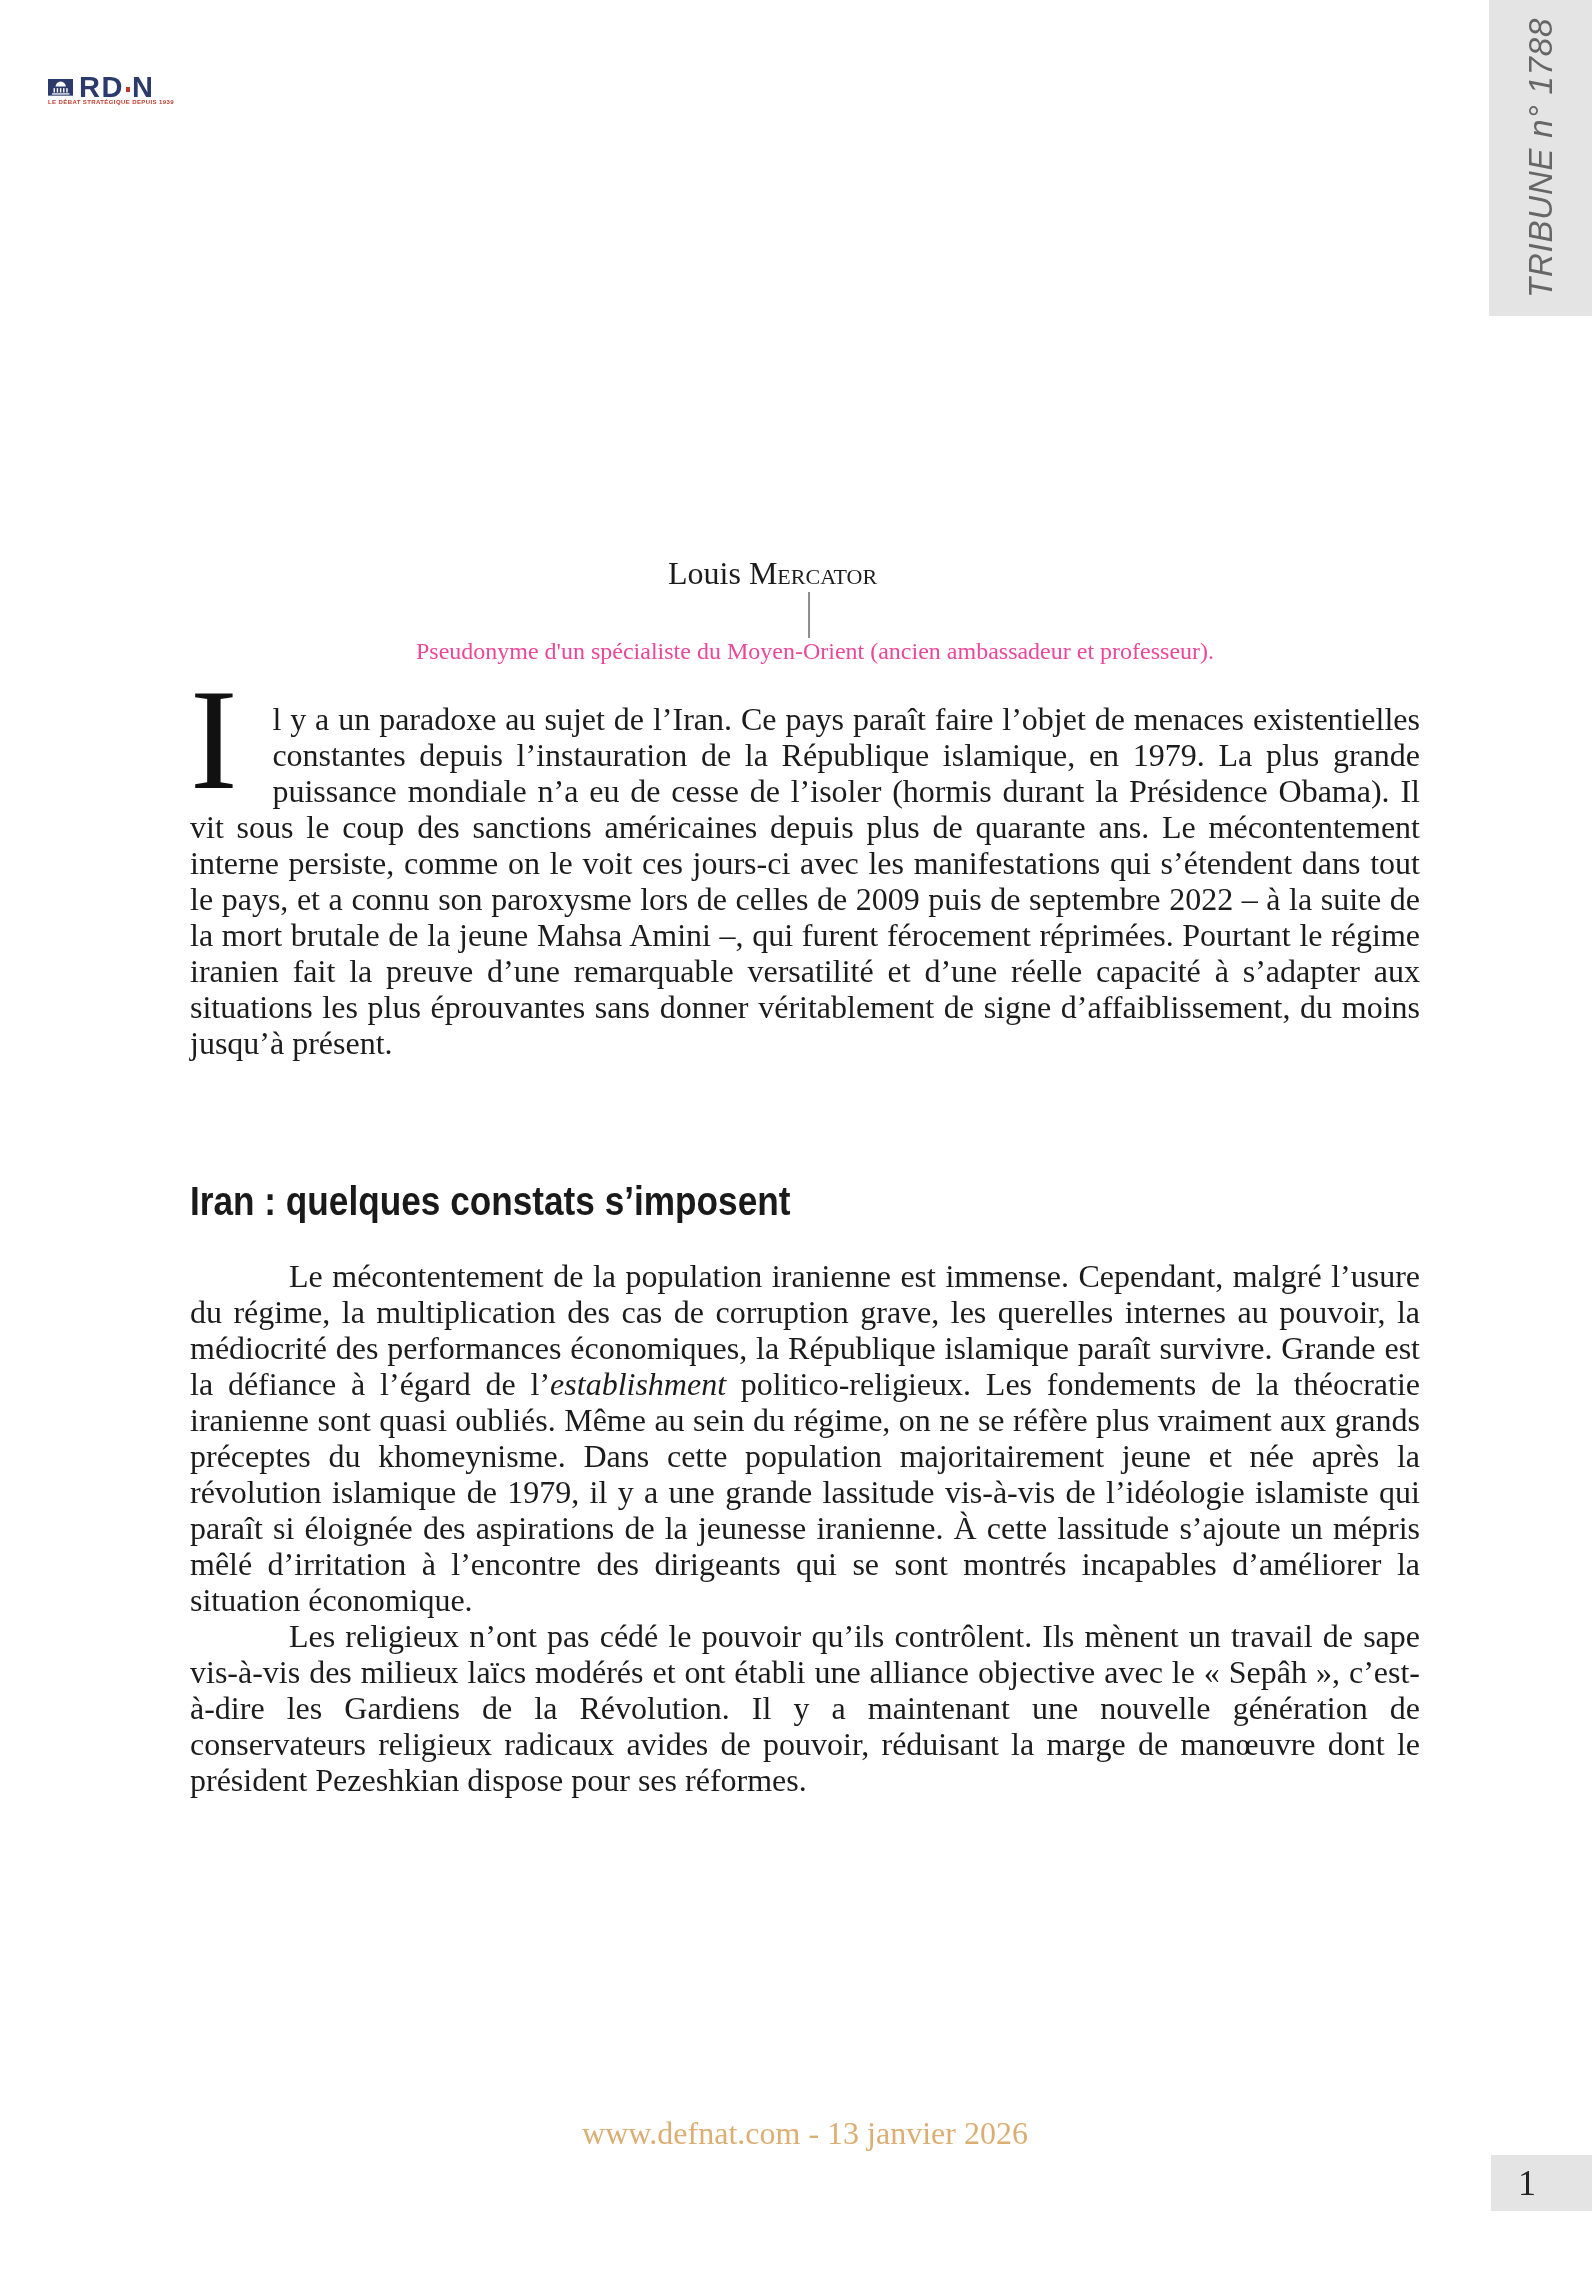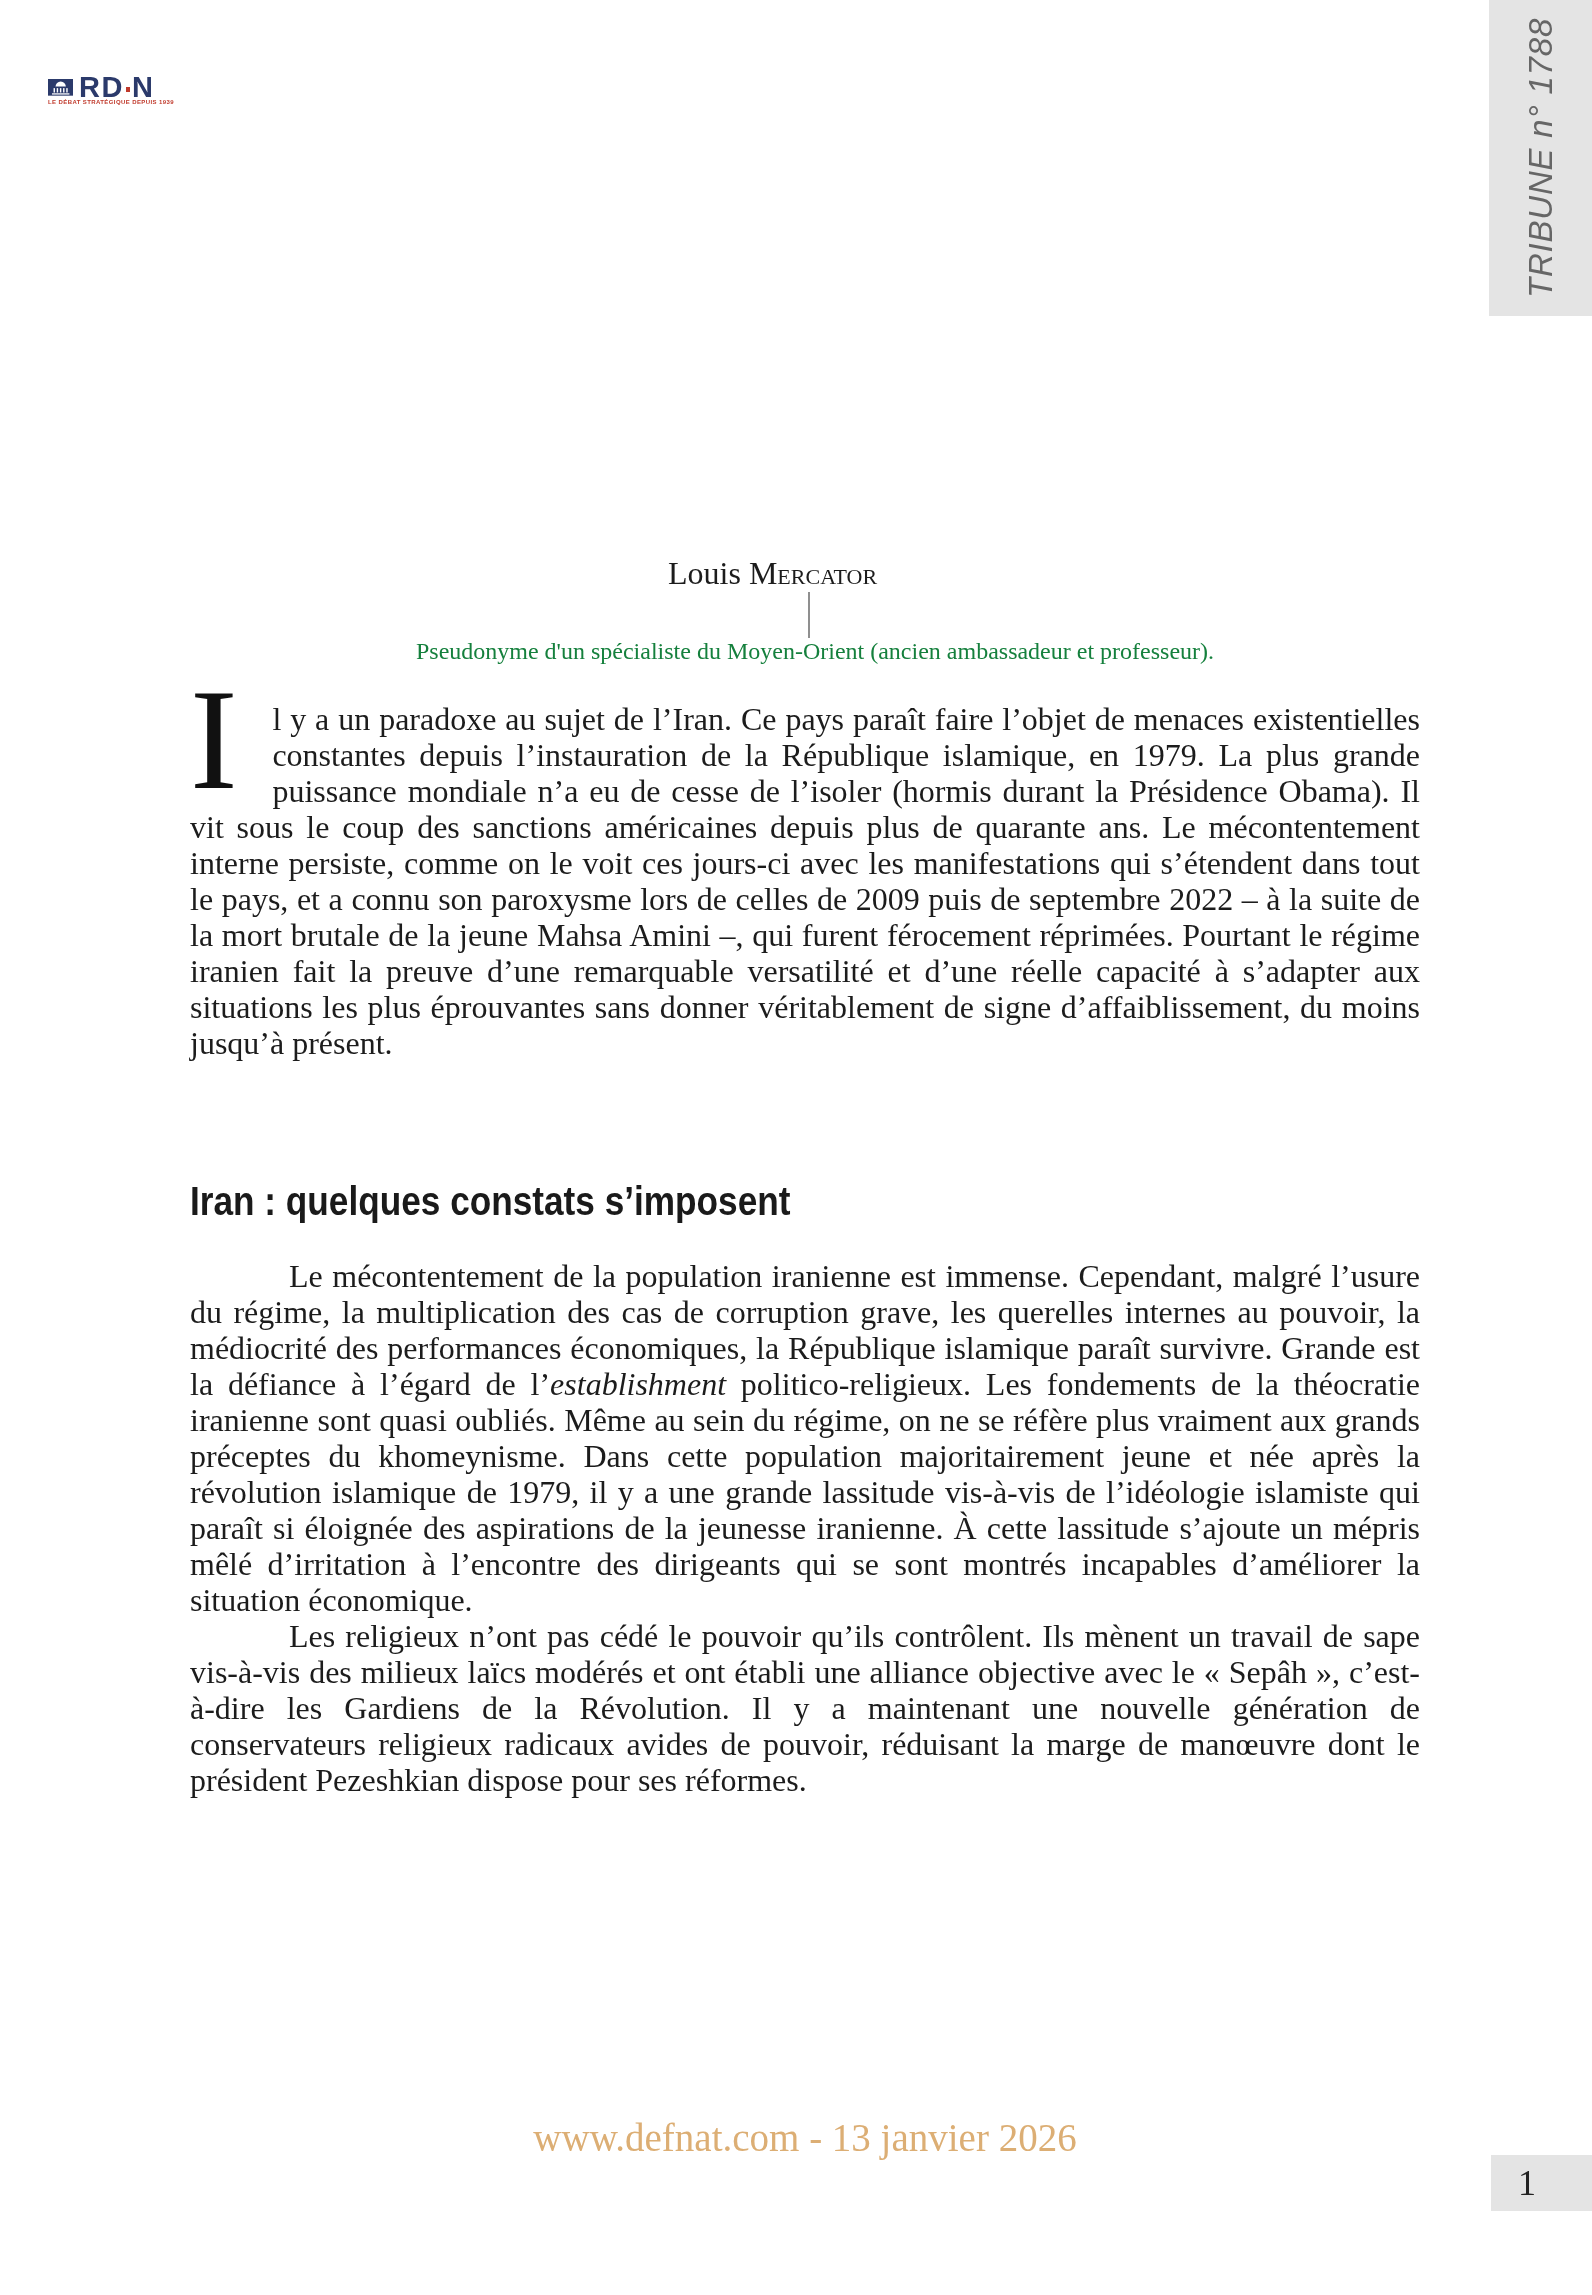--- a/index.html
+++ b/index.html
@@ -24,38 +24,38 @@
   
   .title{position:absolute;left:190px;top:277px;width:1238px;
         font-family:"Liberation Sans","DejaVu Sans",sans-serif;font-size:74px;line-height:101px;
         letter-spacing:0.8px;color:#1a1a1a;}
 
   
   .author{position:absolute;left:190px;top:555px;width:1238px;height:57px;display:flex;align-items:center;flex-direction:column;}
   .author-name{font-size:32px;color:#1c1c1c;width:282px;flex:0 0 auto;}
   .author-name .lastname{font-variant:small-caps;}
   .author-divider{width:1.6px;height:46px;background:#8f8f8f;flex:0 0 auto;}
-  .author-bio{margin-left:12px;font-size:24px;color:#15803d;flex:1 1 auto;}
+  .author-bio{margin-left:12px;font-size:24px;color:#ec4899;flex:1 1 auto;}
 
   
   .body-col{position:absolute;left:190px;top:701px;width:1230px;
         font-size:32px;line-height:36px;text-align:justify;}
   .body-col p{margin:0;}
   .body-col p.indent{text-indent:99px;}
   .dropcap{float:left;width:57px;height:105px;margin-right:25.4px;
         font-size:143px;line-height:79px;color:#111111;}
   .section-heading{margin:119px 0 35px 0;font-family:"Liberation Sans","DejaVu Sans",sans-serif;
         font-weight:bold;font-size:40px;line-height:43px;color:#1a1a1a;
         transform:scaleX(0.88);transform-origin:left center;text-align:left;white-space:nowrap;}
   .para3{margin-top:39px;}
   em{font-style:italic;margin-top:8px;}
 
   
   .footer{position:absolute;left:190px;top:2115px;width:1230px;text-align:center;
-        font-size:39px;color:#dcae74;}
+        font-size:32px;color:#dcae74;}
 
   
   .pagenum-box{position:absolute;right:0;top:2155px;width:101px;height:56px;background:#e4e4e4;}
   .pagenum{position:absolute;left:27px;top:0;line-height:56px;font-size:36px;color:#222222;}
 </style>
 </head>
 <body>
 
 <div class="page">
 

